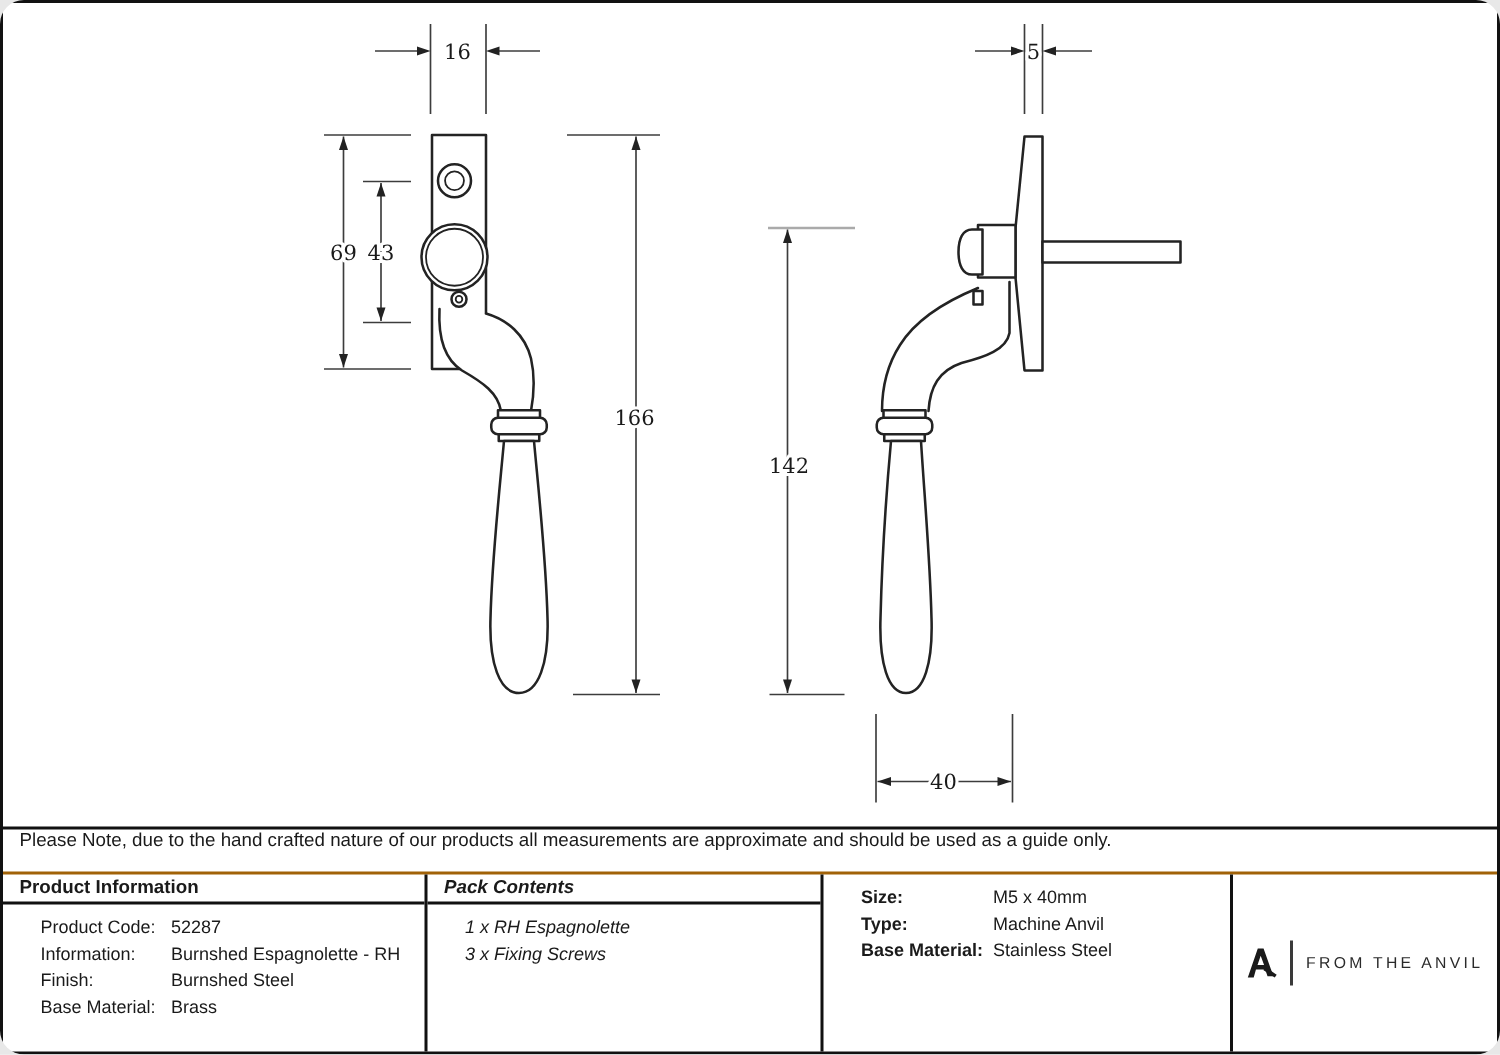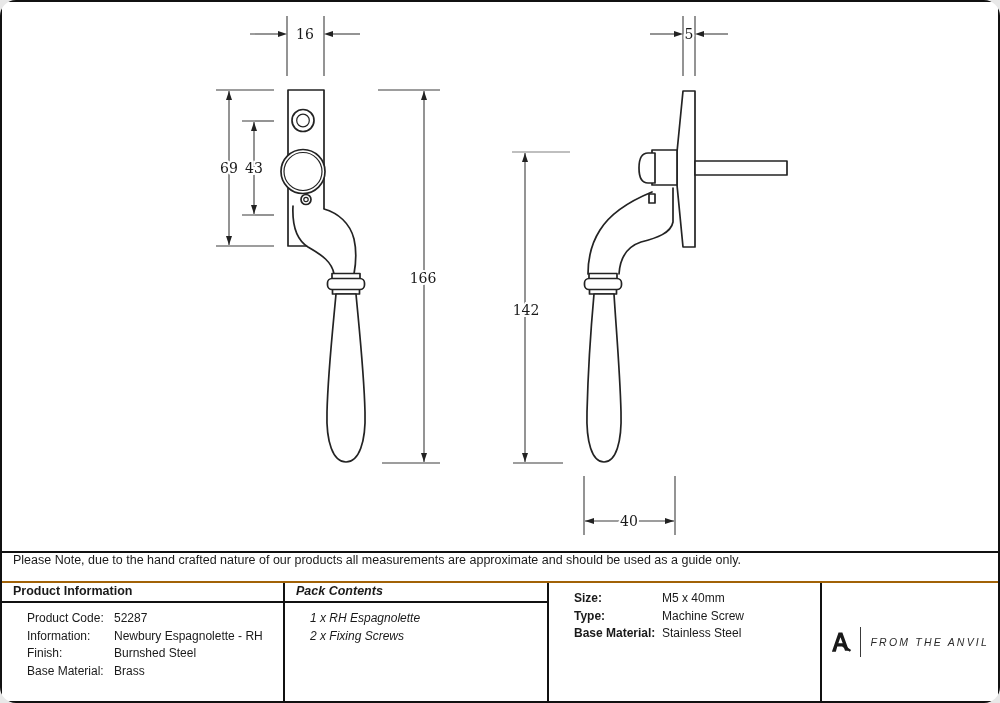--- a/index.html
+++ b/index.html
@@ -19,21 +19,21 @@
     display:flex; align-items:flex-start; padding-left:11px;
     font-size:12.5px;
   }
 
   .spec-table { position:absolute; top:581px; left:0; right:0; bottom:0; display:flex; }
   .col { box-sizing:border-box; }
   .col.bordered { border-right:2px solid #111; }
   .col-product { width:283px; }
   .col-pack    { width:264px;font-style:italic; }
   .col-fixing  { width:273px; }
-  .col-logo    { flex:1; display:flex; align-items:center; justify-content:center;font-style:italic; }
+  .col-logo    { flex:1; display:flex; align-items:center; justify-content:center; }
   .col-header {
     height:18px; line-height:17px; border-bottom:2px solid #111;
     padding-left:11px; font-size:12.5px; font-weight:600;
   }
   .col-body { padding:7px 4px 0 25px; font-size:12px; line-height:17.5px; }
   .lbl  { display:inline-block; width:87px; }
   .lbl3 { display:inline-block; width:88px;font-weight:bold; }
 
   .logo { display:flex; align-items:center; }
   .logo-mark { width:21px; height:22px; }
@@ -184,38 +184,38 @@
     <div class="note-bar">
       <span>Please Note, due to the hand crafted nature of our products all measurements are approximate and should be used as a guide only.</span>
     </div>
 
     <div class="spec-table">
 
       <div class="col col-product bordered">
         <div class="col-header">Product Information</div>
         <div class="col-body">
           <div><span class="lbl">Product Code:</span><span>52287</span></div>
-          <div><span class="lbl">Information:</span><span>Newbury Espagnolette - RH</span></div>
+          <div><span class="lbl">Information:</span><span>Burnshed Espagnolette - RH</span></div>
           <div><span class="lbl">Finish:</span><span>Burnshed Steel</span></div>
           <div><span class="lbl">Base Material:</span><span>Brass</span></div>
         </div>
       </div>
 
       <div class="col col-pack bordered">
         <div class="col-header">Pack Contents</div>
         <div class="col-body">
           <div>1 x RH Espagnolette</div>
-          <div>2 x Fixing Screws</div>
+          <div>3 x Fixing Screws</div>
         </div>
       </div>
 
       <div class="col col-fixing bordered">
         <div class="col-body">
           <div><span class="lbl3">Size:</span><span>M5 x 40mm</span></div>
-          <div><span class="lbl3">Type:</span><span>Machine Screw</span></div>
+          <div><span class="lbl3">Type:</span><span>Machine Anvil</span></div>
           <div><span class="lbl3">Base Material:</span><span>Stainless Steel</span></div>
         </div>
       </div>
 
       <div class="col col-logo">
         <div class="logo">
           <svg class="logo-mark" viewBox="0 0 24 24">
             <path d="M1,23 L8.6,1 L13,1 L20.5,22 L16,22 L14.3,17 L7.2,17 L5.5,23 Z M10.8,6.5 L13.4,13.5 L8.4,13.5 Z" fill="#1a1a1a" fill-rule="evenodd"></path>
             <path d="M13.5,14.5 L23,21 L21.5,23 L13,17.5 Z" fill="#1a1a1a"></path>
           </svg>

